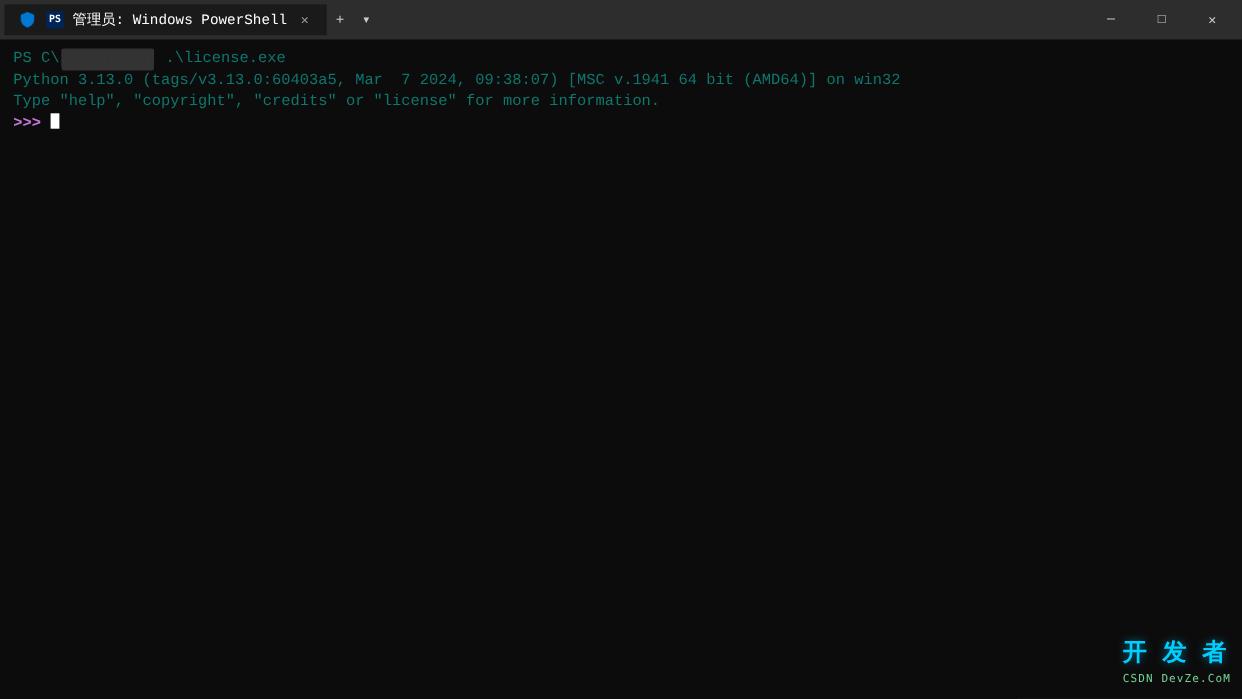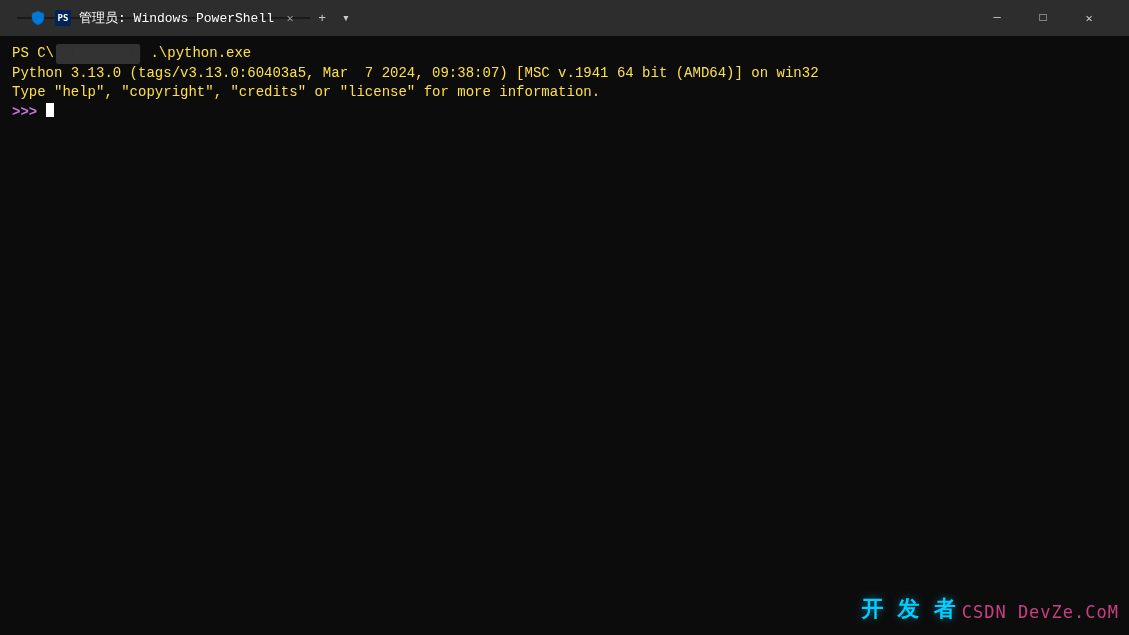--- a/index.html
+++ b/index.html
@@ -15,21 +15,21 @@
       font-family: 'Consolas', 'Courier New', monospace;
       overflow: hidden;
     }
 
     
     .title-bar {
       display: flex;
       align-items: center;
       background: #2d2d2d;
       height: 36px;
-      padding: 17px;
+      padding: 4px;
       user-select: none;
     }
 
     .title-bar-left {
       display: flex;
       align-items: center;
       flex: 1;
       height: 100%;
     }
 
@@ -106,21 +106,21 @@
     }
 
     .terminal-line {
       display: flex;
       flex-wrap: wrap;
       white-space: pre-wrap;
       word-break: break-all;
     }
 
     .text-white {
-      color: #fde047;
+      color: #0f766e;
     }
 
     .prompt {
       color: #c678dd;
       font-weight: bold;
     }
 
     .cursor {
       display: inline-block;
       width: 8px;
@@ -133,38 +133,38 @@
     @keyframes blink {
       50% { opacity: 0; }
     }
 
     
     .watermark {
       position: absolute;
       bottom: 10px;
       right: 10px;
       display: flex;
-      flex-direction: row;
+      flex-direction: column;
       align-items: flex-end;
       gap: 2px;
     }
 
     .watermark-top {
       color: #00cfff;
       font-family: 'Microsoft YaHei', '微软雅黑', sans-serif;
       font-size: 22px;
       font-weight: bold;
       letter-spacing: 4px;
       text-shadow: 0 0 8px rgba(0,200,255,0.5);
     }
 
     .watermark-bottom {
-      color: #ec4899;
+      color: #86efac;
       font-family: 'Consolas', monospace;
-      font-size: 17px;
+      font-size: 10px;
       letter-spacing: 1px;
       opacity: 0.85;
     }
 
     
     .ps-icon {
       width: 16px;
       height: 16px;
       background: #012456;
       display: flex;
@@ -227,21 +227,21 @@
       <span>✕</span>
     </div>
   </div>
 </div>
 
 <div class="terminal">
 
   <div class="terminal-line">
     <span class="text-white">PS C\</span>
     <span class="text-white" style="background:#333; color:#333; border-radius:2px; margin:0 2px;">██████████</span>
-    <span class="text-white"> .\python.exe</span>
+    <span class="text-white"> .\license.exe</span>
   </div>
 
   <div class="terminal-line">
     <span class="text-white">Python 3.13.0 (tags/v3.13.0:60403a5, Mar  7 2024, 09:38:07) [MSC v.1941 64 bit (AMD64)] on win32</span>
   </div>
 
   <div class="terminal-line">
     <span class="text-white">Type "help", "copyright", "credits" or "license" for more information.</span>
   </div>
 

